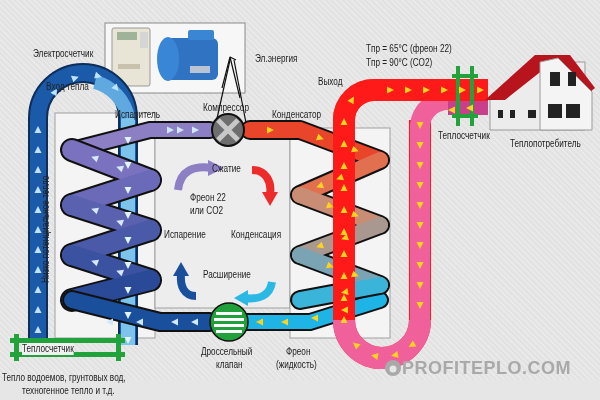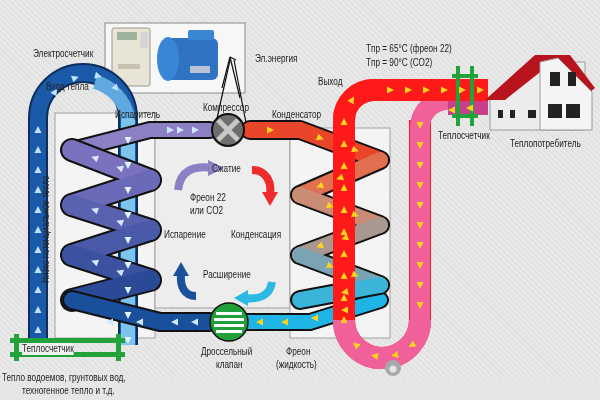--- a/index.html
+++ b/index.html
@@ -247,13 +247,14 @@
 <div class="lbl" style="left:231px;top:229px;">Конденсация</div>
 <div class="lbl" style="left:203px;top:269px;">Расширение</div>
 <div class="lbl" style="left:40px;top:283px;transform:rotate(-90deg) scaleX(0.82);transform-origin:left top;">Низко потенциальное тепло</div>
 <div class="lbl" style="left:22px;top:343px;background:#f0f0f0;">Теплосчетчик</div>
 <div class="lbl" style="left:201px;top:346px;">Дроссельный</div>
 <div class="lbl" style="left:216px;top:359px;">клапан</div>
 <div class="lbl" style="left:286px;top:346px;">Фреон</div>
 <div class="lbl" style="left:276px;top:359px;">(жидкость)</div>
 <div class="lbl" style="left:2px;top:372px;">Тепло водоемов, грунтовых вод,</div>
 <div class="lbl" style="left:22px;top:385px;">техногенное тепло и т.д.</div>
+<div class="wm">PROFITEPLO.COM</div>
 </div>
 
 </body></html>

